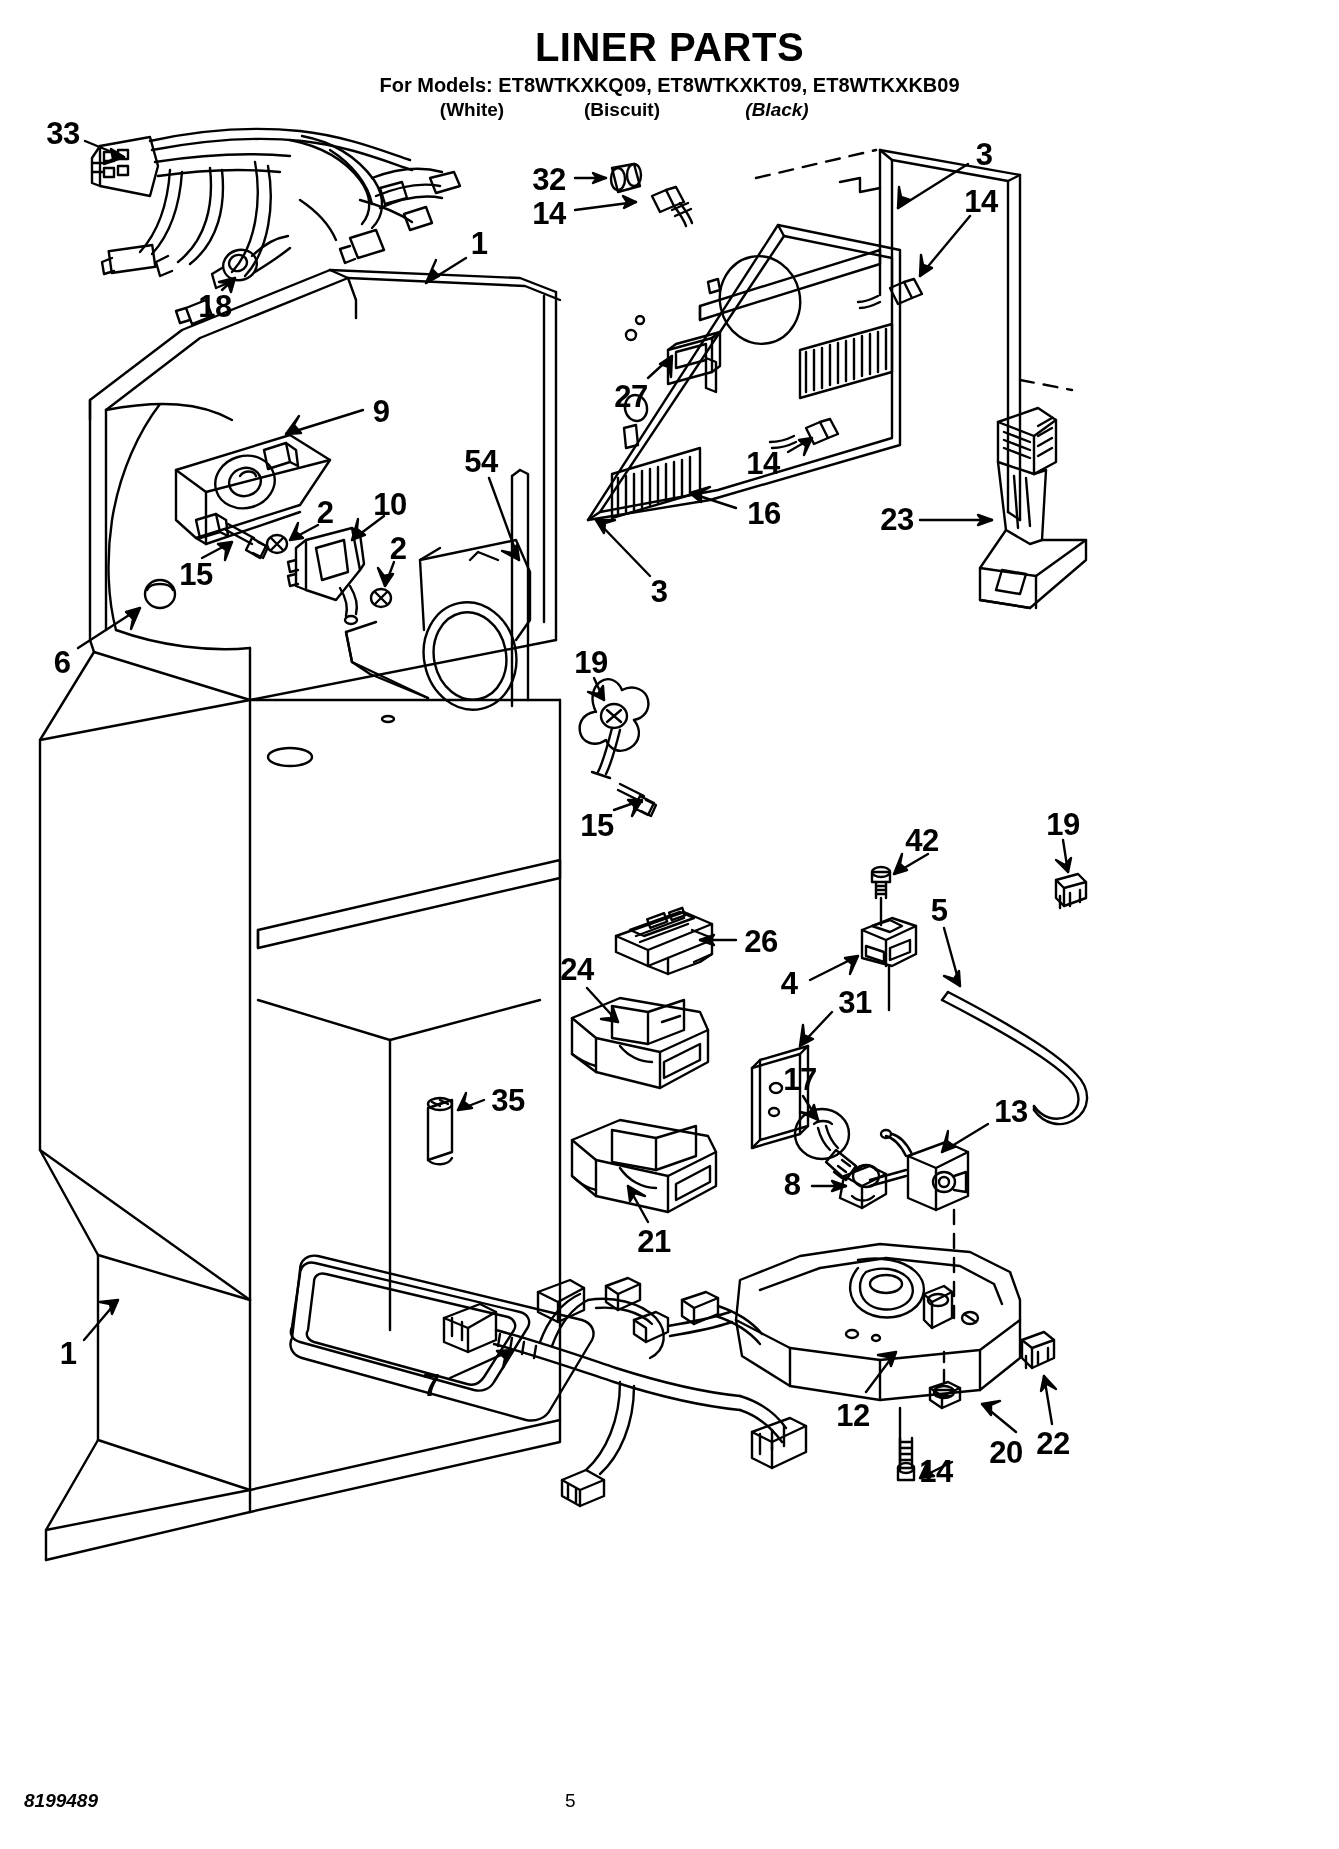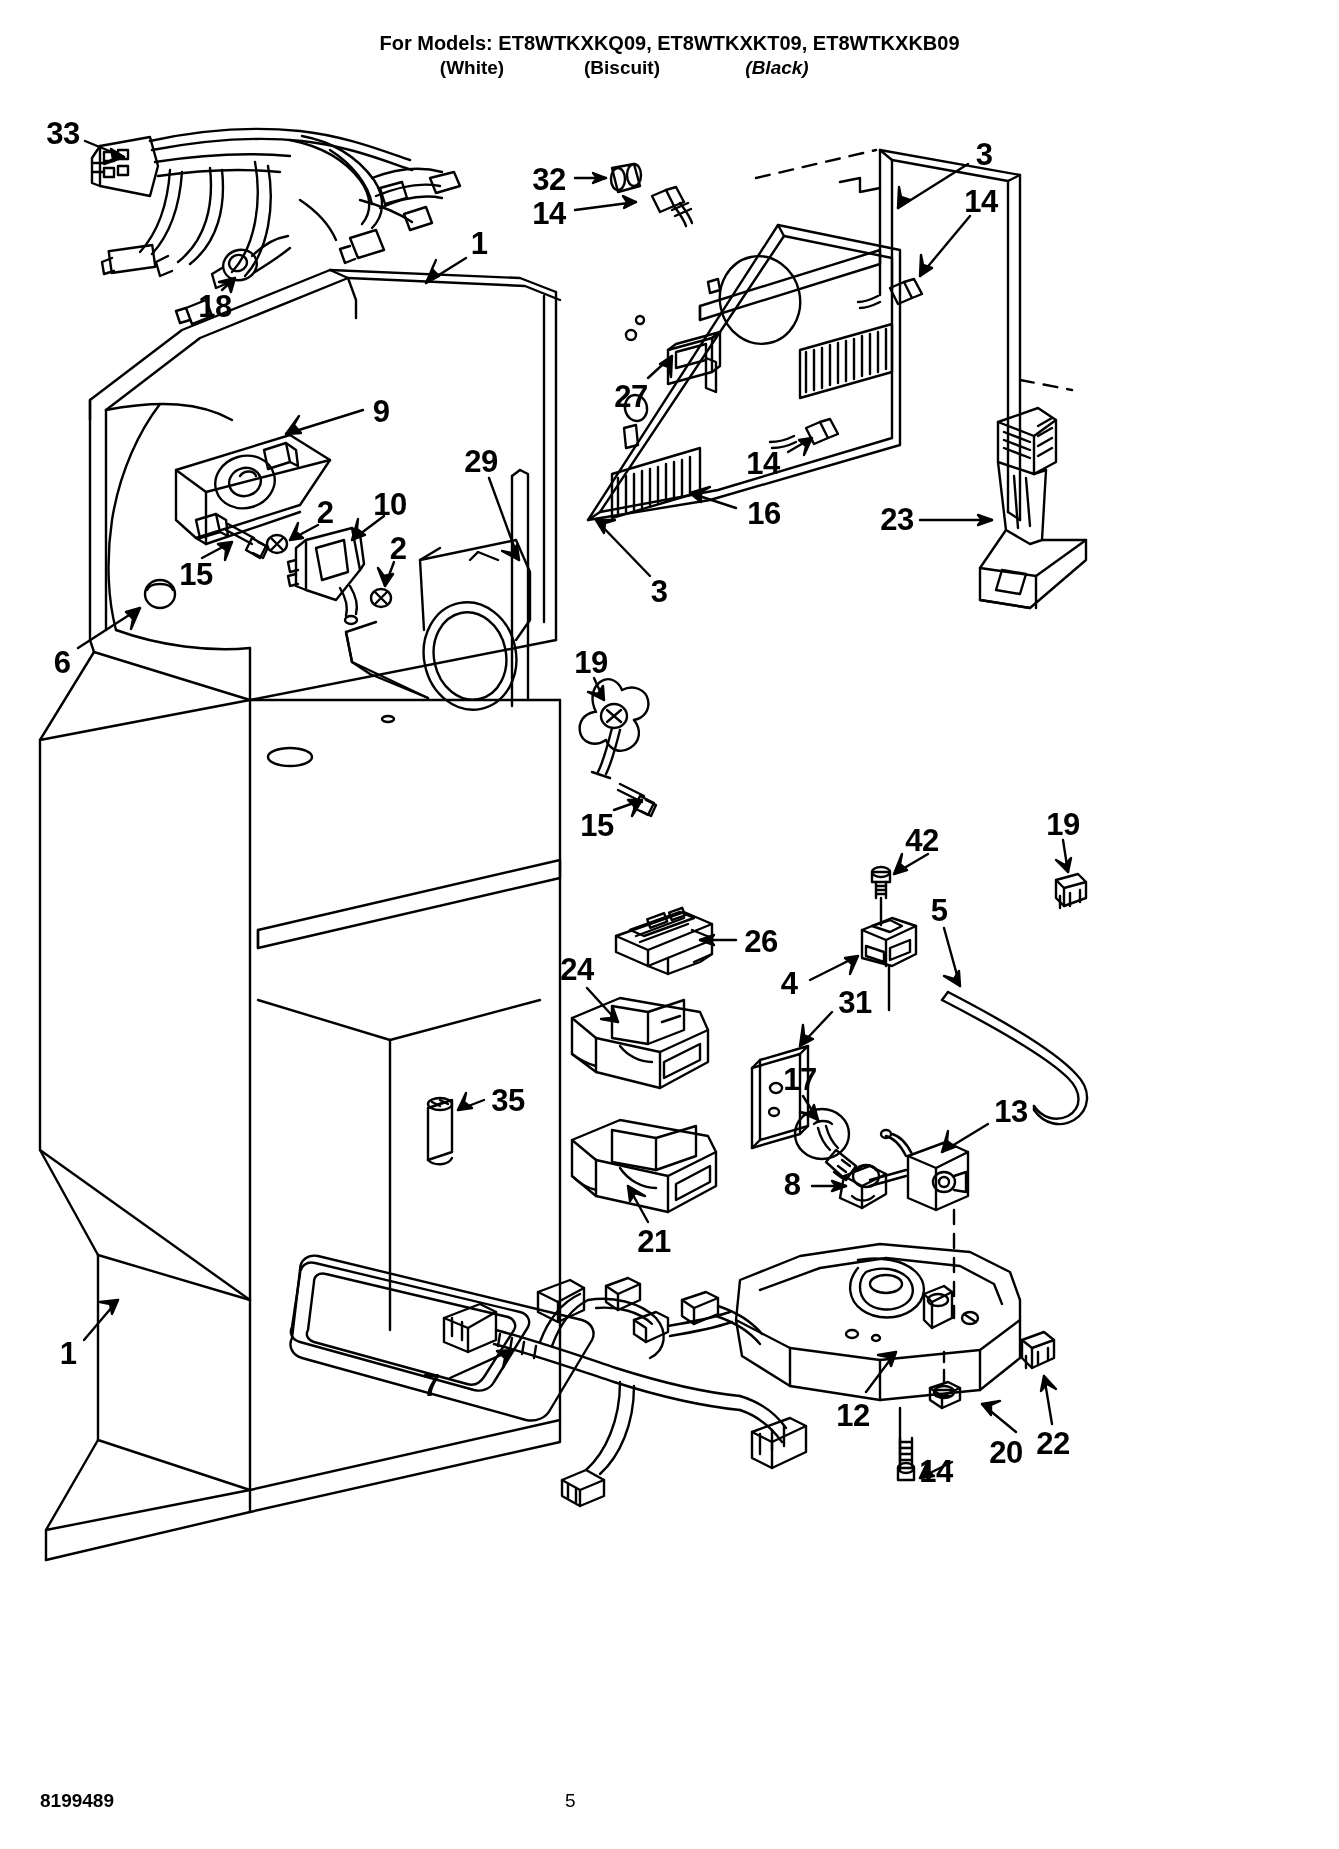--- a/index.html
+++ b/index.html
@@ -74,38 +74,40 @@
     font-family: "Liberation Sans", sans-serif;
     line-height: 1;
     white-space: nowrap;
     transform: translate(-50%, -50%);
     letter-spacing: -0.5px;
   }
 
   
   .footer-left {
     position: absolute;
-    left: 40px;
+    left: 24px;
     top: 1790px;
     font-size: 19px;
     font-weight: bold;
+    font-style: italic;
   }
   .footer-page {
     position: absolute;
     left: 565px;
     top: 1790px;
     font-size: 19px;
   }
 </style>
 </head>
 <body>
 
 <div id="page">
 
   <div class="header">
+    <div class="doc-title">LINER PARTS</div>
     <div class="doc-subtitle">For Models: ET8WTKXKQ09, ET8WTKXKT09, ET8WTKXKB09</div>
     <div class="color-row">
       <span class="color-label c0">(White)</span>
       <span class="color-label c1">(Biscuit)</span>
       <span class="color-label c2">(Black)</span>
     </div>
   </div>
 
   <div id="drawing">
   <svg width="1339" height="1849" viewBox="0 0 1339 1849" xmlns="http://www.w3.org/2000/svg" fill="none" stroke="#000" stroke-width="2.4" stroke-linecap="round" stroke-linejoin="round">
@@ -779,21 +781,21 @@
       <div class="callout" style="left: 549px; top: 179px;">32</div>
       <div class="callout" style="left: 549px; top: 213px;">14</div>
       <div class="callout" style="left: 984px; top: 154px;">3</div>
       <div class="callout" style="left: 981px; top: 201px;">14</div>
       <div class="callout" style="left: 631px; top: 396px;">27</div>
       <div class="callout" style="left: 763px; top: 463px;">14</div>
       <div class="callout" style="left: 764px; top: 513px;">16</div>
       <div class="callout" style="left: 659px; top: 591px;">3</div>
       <div class="callout" style="left: 897px; top: 519px;">23</div>
       <div class="callout" style="left: 381px; top: 411px;">9</div>
-      <div class="callout" style="left: 481px; top: 461px;">29</div>
+      <div class="callout" style="left: 481px; top: 461px;">54</div>
       <div class="callout" style="left: 196px; top: 574px;">15</div>
       <div class="callout" style="left: 62px; top: 662px;">6</div>
       <div class="callout" style="left: 325px; top: 512px;">2</div>
       <div class="callout" style="left: 390px; top: 504px;">10</div>
       <div class="callout" style="left: 398px; top: 548px;">2</div>
       <div class="callout" style="left: 591px; top: 662px;">19</div>
       <div class="callout" style="left: 597px; top: 825px;">15</div>
       <div class="callout" style="left: 922px; top: 840px;">42</div>
       <div class="callout" style="left: 1063px; top: 824px; text-align: right;">19</div>
       <div class="callout" style="left: 939px; top: 910px;">5</div>

